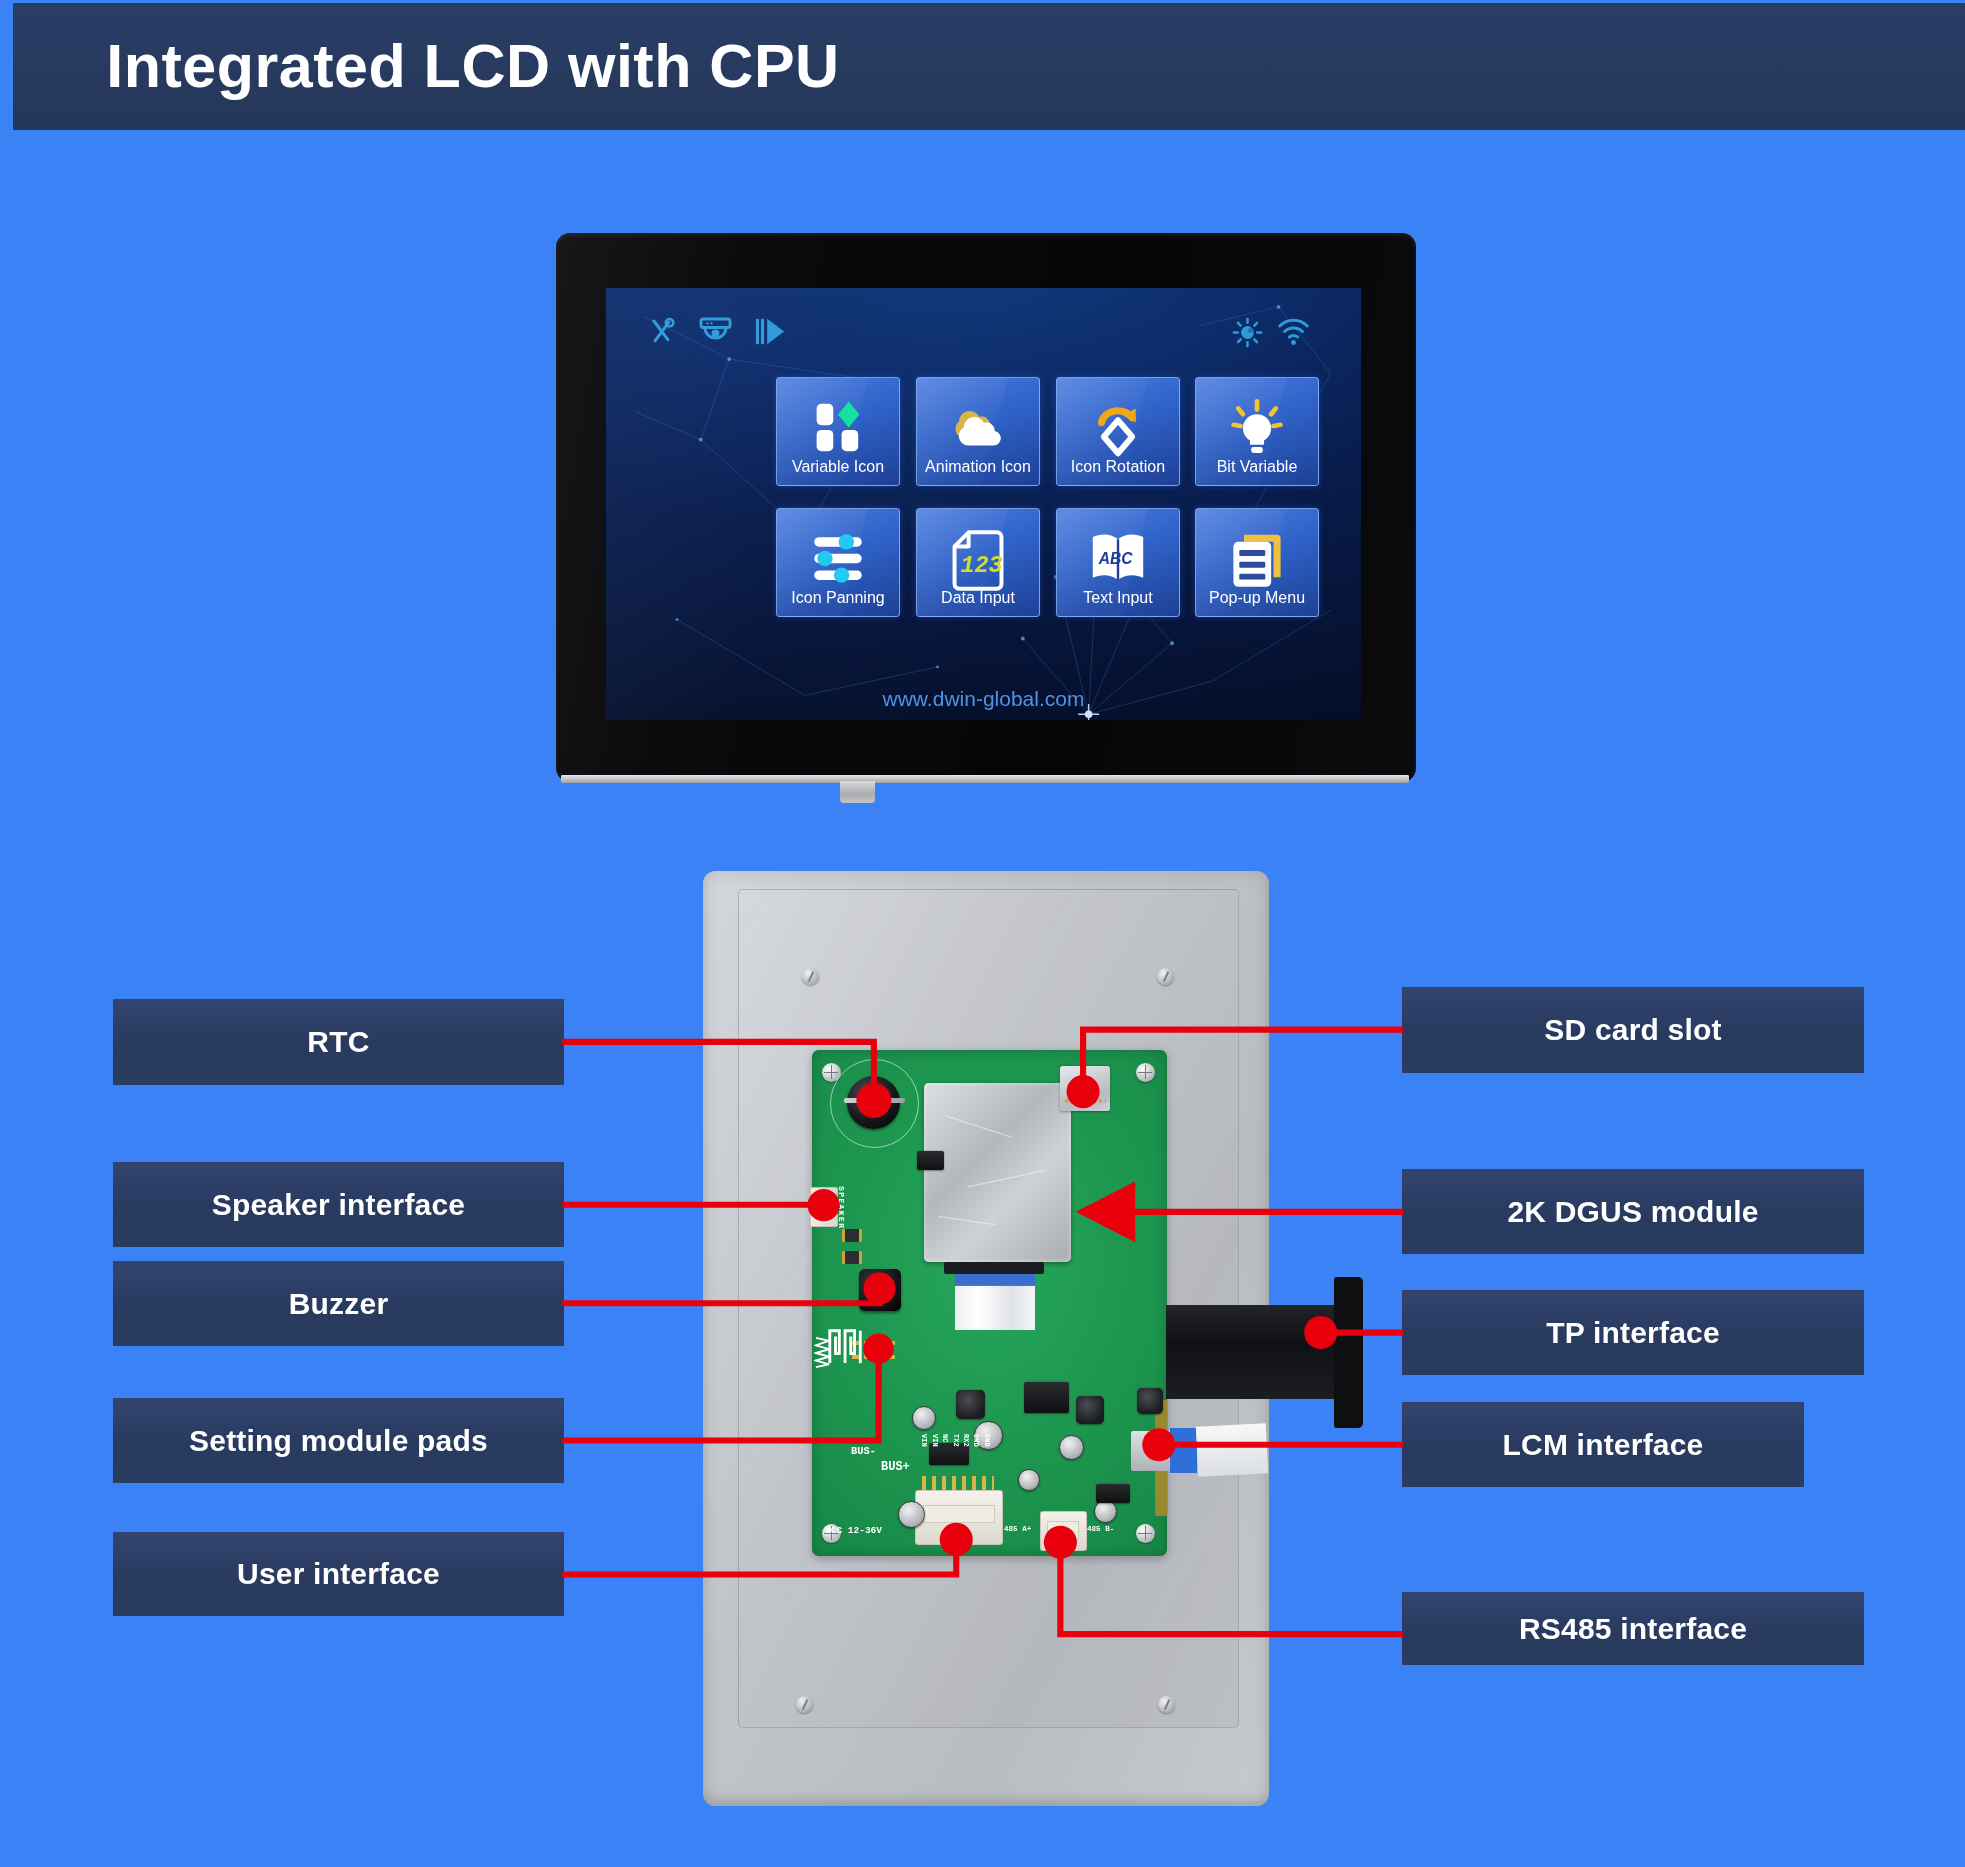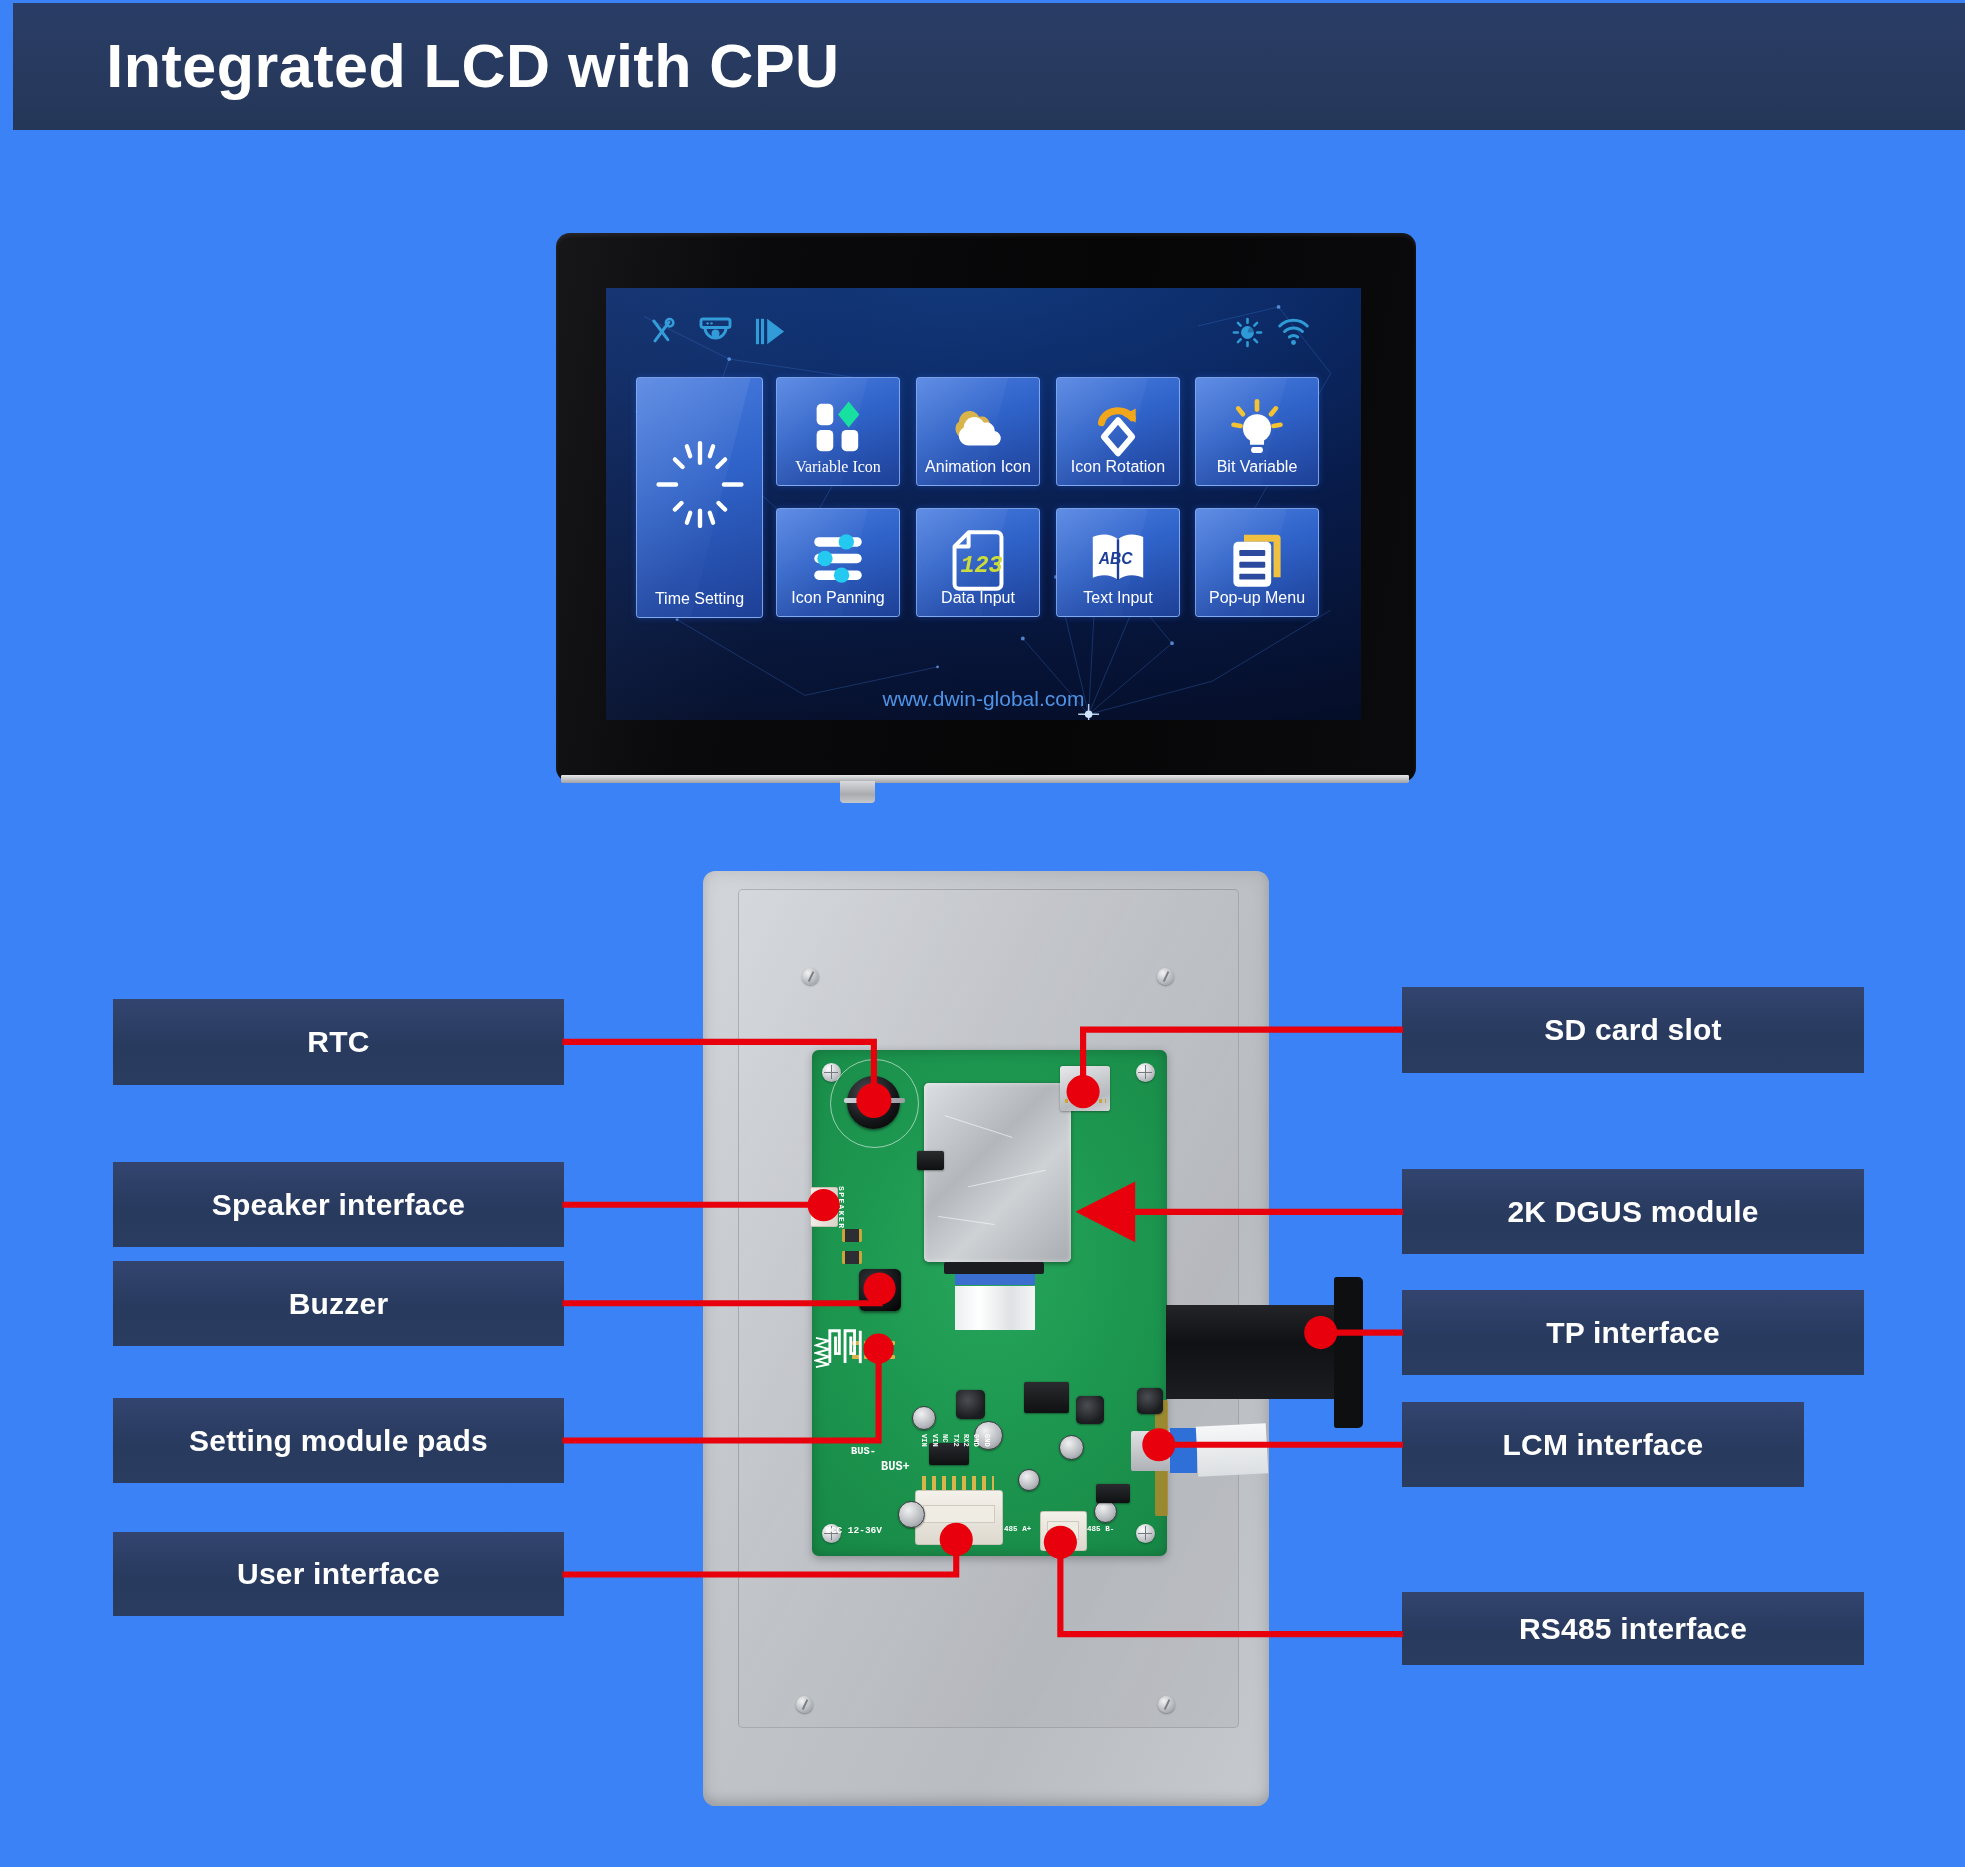--- a/index.html
+++ b/index.html
@@ -206,41 +206,22 @@
         <path d="M2 6 a14 14 0 0 1 20 0"></path>
         <path d="M5.5 10 a9.5 9.5 0 0 1 13 0"></path>
         <path d="M9 14 a5 5 0 0 1 6 0"></path>
       </g>
       <circle cx="12" cy="18" r="1.8" fill="#2e9bd6"></circle>
     </svg>
 
     <div style="position:absolute;left:0;top:399px;width:100%;text-align:center;color:#4f93e6;font-size:21px;">www.dwin-global.com</div>
   </div>
 
-  <div class="abs tile" style="left:636px;top:377px;width:125px;height:239px;">
-    <svg class="tile-icon tall" style="top:52px" width="109" height="109" viewBox="0 0 100 100">
-      <g stroke="#ffffff" stroke-width="4" stroke-linecap="round">
-        <line x1="50" y1="12" x2="50" y2="30"></line>
-        <line x1="50" y1="88" x2="50" y2="74"></line>
-        <line x1="12" y1="50" x2="28" y2="50"></line>
-        <line x1="88" y1="50" x2="72" y2="50"></line>
-        <line x1="27" y1="27" x2="34" y2="34"></line>
-          <line x1="73" y1="27" x2="66" y2="34"></line>
-        <line x1="27" y1="73" x2="33" y2="67"></line>
-          <line x1="73" y1="73" x2="67" y2="67"></line>
-        <line x1="38" y1="15" x2="41" y2="24"></line>
-          <line x1="62" y1="15" x2="59" y2="24"></line>
-        <line x1="38" y1="85" x2="41" y2="76"></line>
-          <line x1="62" y1="85" x2="59" y2="76"></line>
-      </g>
-    </svg>
-    <div class="tile-label">Time Setting</div>
-  </div>
-
-  <div class="abs tile" style="left:776px;top:377px;width:122px;height:107px;font-family:Liberation Serif, serif;">
+
+  <div class="abs tile" style="left:776px;top:377px;width:122px;height:107px;">
     <svg class="tile-icon" width="57" height="57" viewBox="0 0 48 48">
       <rect x="6" y="4" width="14" height="18" rx="4" fill="#ffffff"></rect>
       <path d="M33 2 L42 13 L33 24 L24 13 Z" fill="#18e0a0"></path>
       <rect x="6" y="26" width="14" height="18" rx="4" fill="#ffffff"></rect>
       <rect x="27" y="26" width="14" height="18" rx="4" fill="#ffffff"></rect>
     </svg>
     <div class="tile-label">Variable Icon</div>
   </div>
   <div class="abs tile" style="left:916px;top:377px;width:122px;height:107px;">
     <svg class="tile-icon" width="62" height="57" viewBox="0 0 52 44">

